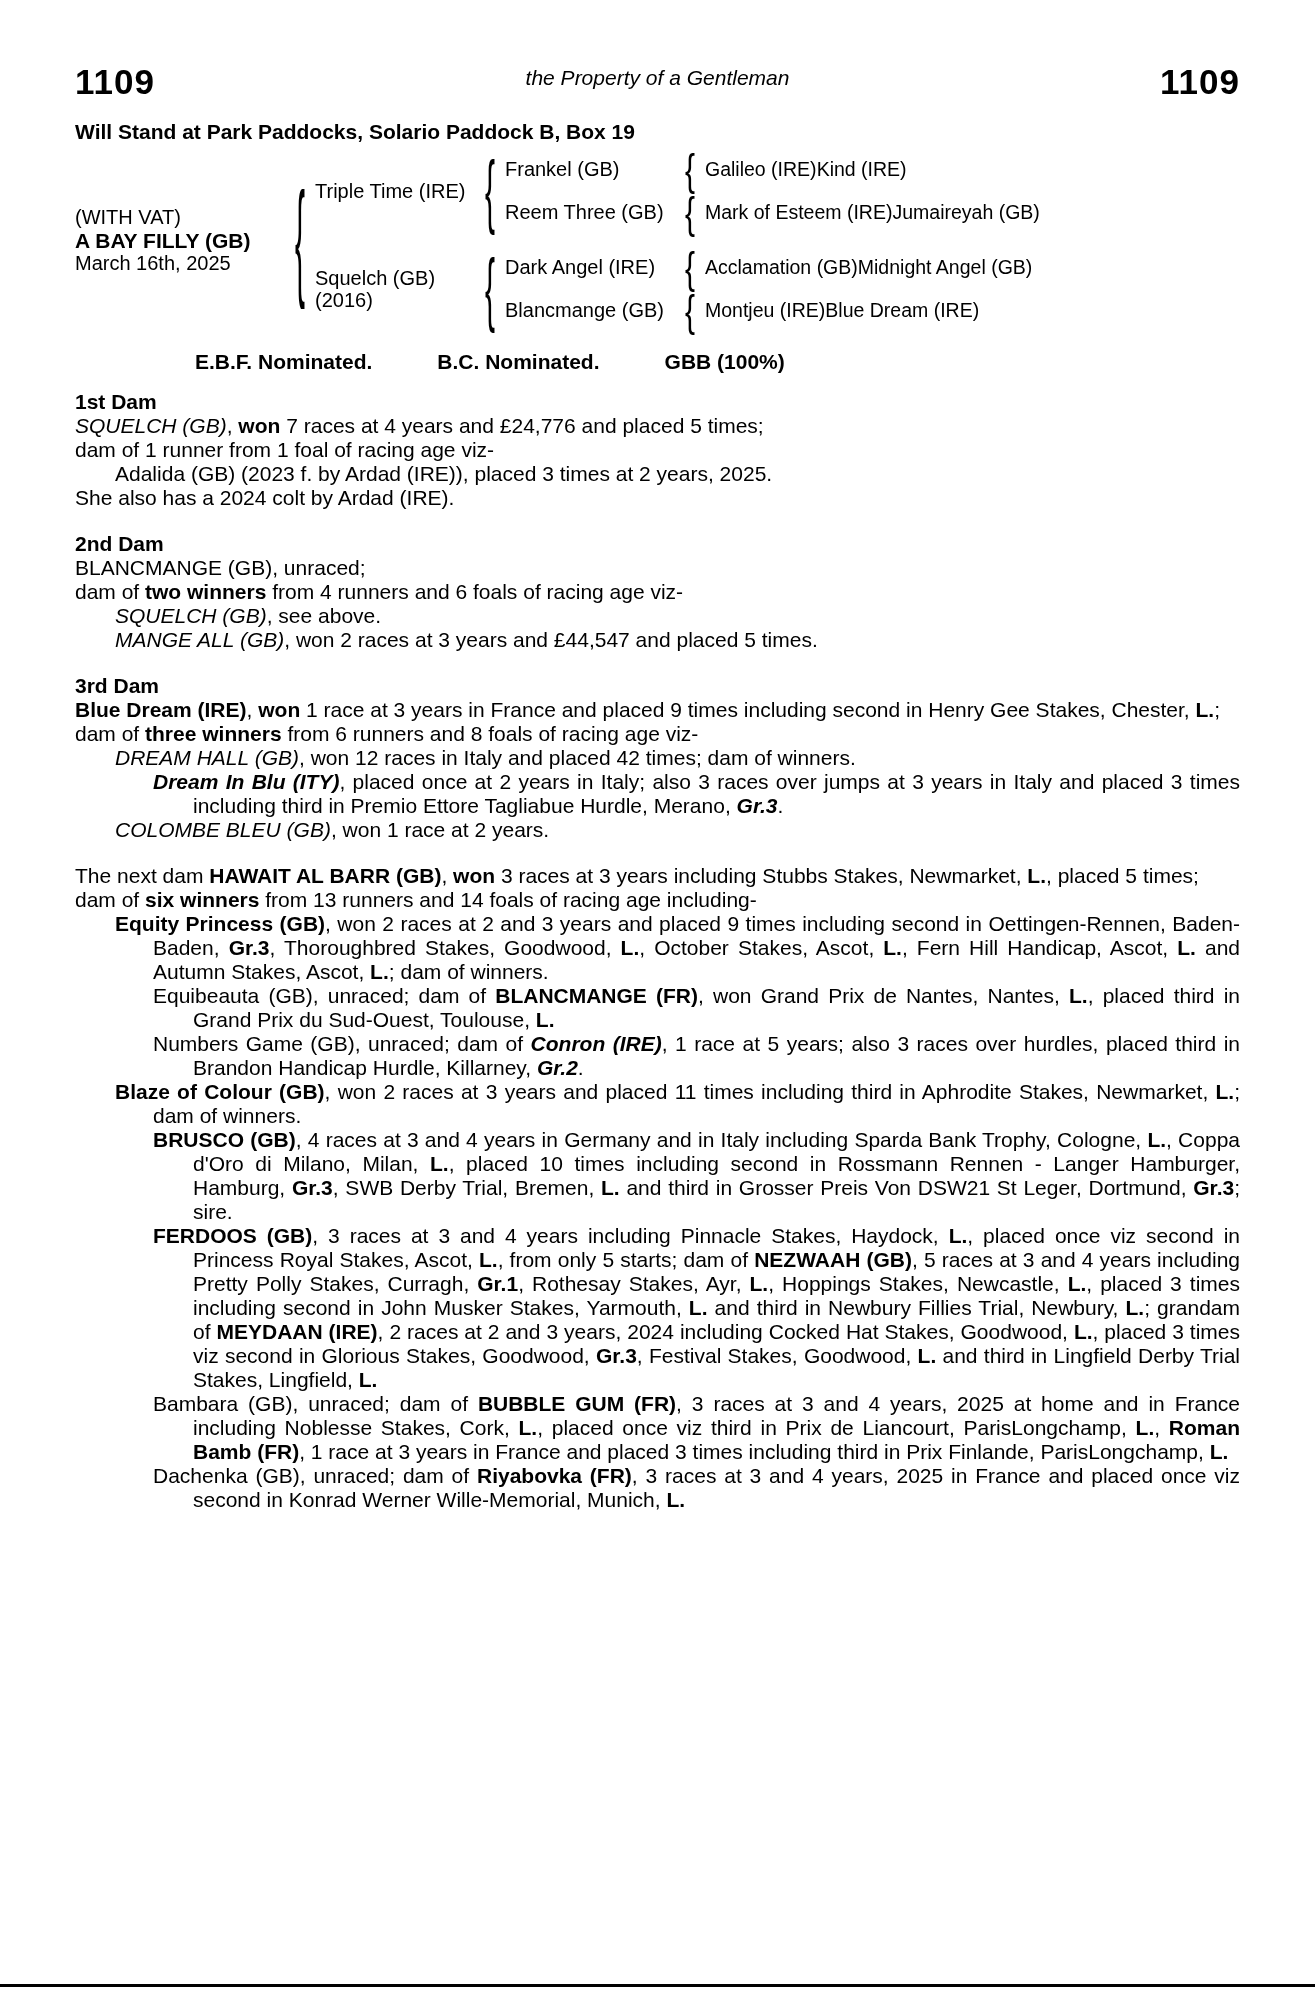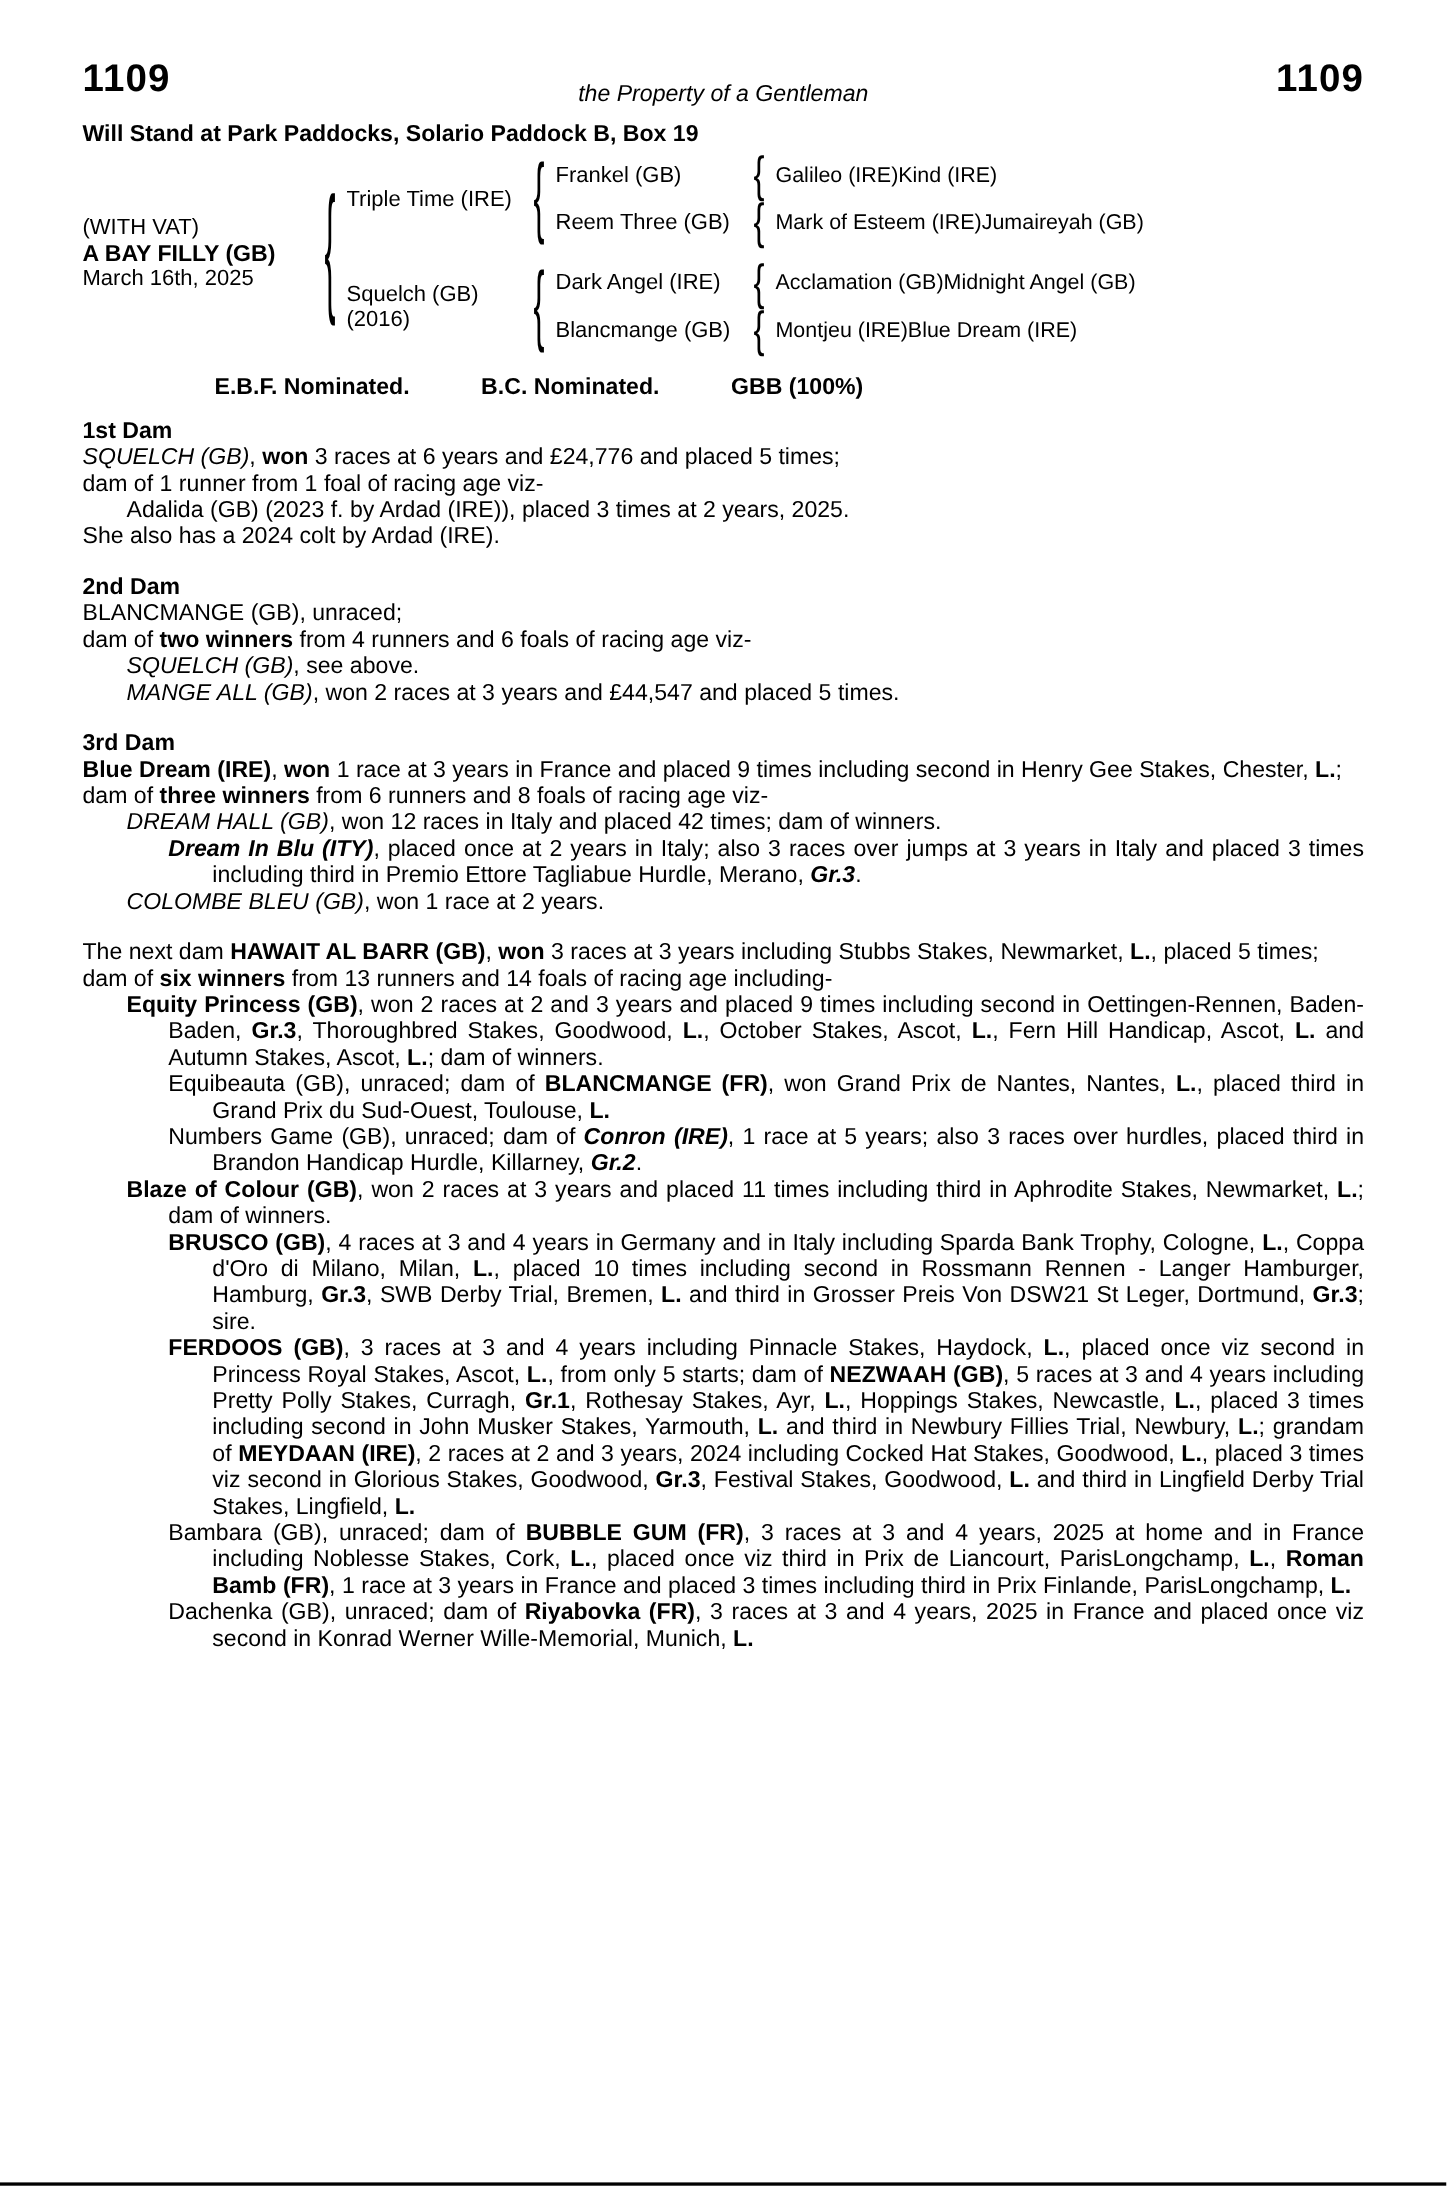--- a/index.html
+++ b/index.html
@@ -5,21 +5,21 @@
   html,body{margin:0;padding:0;}
   body{
     width:1315px;height:2000px;background:#ffffff;color:#000;
     font-family:"Liberation Sans", sans-serif;
     position:relative;overflow:hidden;
   }
   .page{padding:52px 75px 0 75px;}
 
   
   .consignor{text-align:center;font-size:21px;font-style:italic;font-weight:bold;}
-  .lot-row{position:relative;height:42px;display:flex;align-items:flex-end;justify-content:center;margin-top:4px;}
+  .lot-row{position:relative;height:42px;display:flex;align-items:flex-start;justify-content:center;margin-top:14px;}
   .lot{position:absolute;top:-4px;font-size:35px;font-weight:bold;letter-spacing:1px;}
   .lot-left{left:0;}
   .lot-right{right:0;}
   .property{text-align:center;font-size:21px;font-style:italic;}
   .stand{margin-top:12px;font-size:21px;font-weight:bold;}
 
   
   .ped{display:flex;align-items:center;margin-top:4px;}
   .ped-left{width:218px;flex:0 0 auto;font-size:20px;line-height:23px;}
   .ped-left .pname{font-weight:bold;font-size:21px;}
@@ -128,21 +128,21 @@
 
   <div class="noms">
     <span class="nom1">E.B.F. Nominated.</span>
     <span class="nom2">B.C. Nominated.</span>
     <span class="nom3">GBB (100%)</span>
   </div>
 
   <div class="bodytext">
       <div class="section">
         <div class="section-heading">1st Dam</div>
-        <p class="para" style="padding-left: 40px; text-indent: -40px;"><span class="i">SQUELCH (GB)</span><span>, </span><span class="b">won</span><span> 3 races at 6 years and £24,776 and placed 5 times;</span></p>
+        <p class="para" style="padding-left: 40px; text-indent: -40px;"><span class="i">SQUELCH (GB)</span><span>, </span><span class="b">won</span><span> 7 races at 4 years and £24,776 and placed 5 times;</span></p>
         <p class="para" style="padding-left: 40px; text-indent: -40px;"><span>dam of 1 runner from 1 foal of racing age viz-</span></p>
         <p class="para" style="padding-left: 78px; text-indent: -38px;"><span>Adalida (GB) (2023 f. by Ardad (IRE)), placed 3 times at 2 years, 2025.</span></p>
         <p class="para" style="padding-left: 40px; text-indent: -40px;"><span>She also has a 2024 colt by Ardad (IRE).</span></p>
       </div>
       <div class="section">
         <div class="section-heading">2nd Dam</div>
         <p class="para" style="padding-left: 40px; text-indent: -40px;"><span>BLANCMANGE (GB), unraced;</span></p>
         <p class="para" style="padding-left: 40px; text-indent: -40px;"><span>dam of </span><span class="b">two winners</span><span> from 4 runners and 6 foals of racing age viz-</span></p>
         <p class="para" style="padding-left: 78px; text-indent: -38px;"><span class="i">SQUELCH (GB)</span><span>, see above.</span></p>
         <p class="para" style="padding-left: 78px; text-indent: -38px;"><span class="i">MANGE ALL (GB)</span><span>, won 2 races at 3 years and £44,547 and placed 5 times.</span></p>

